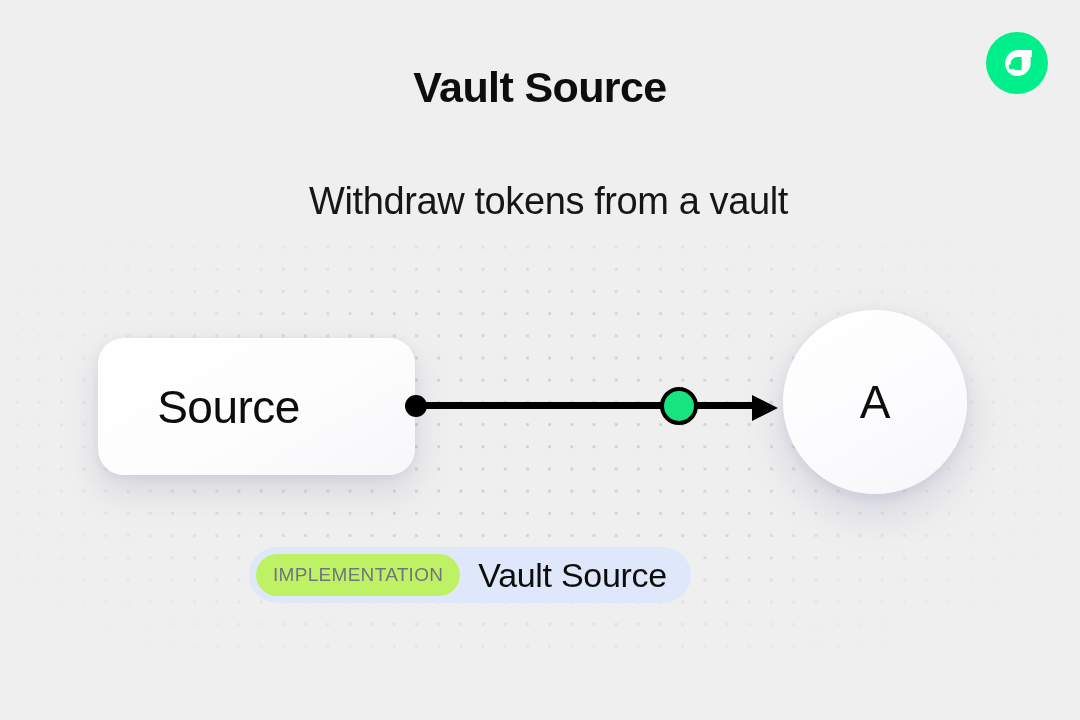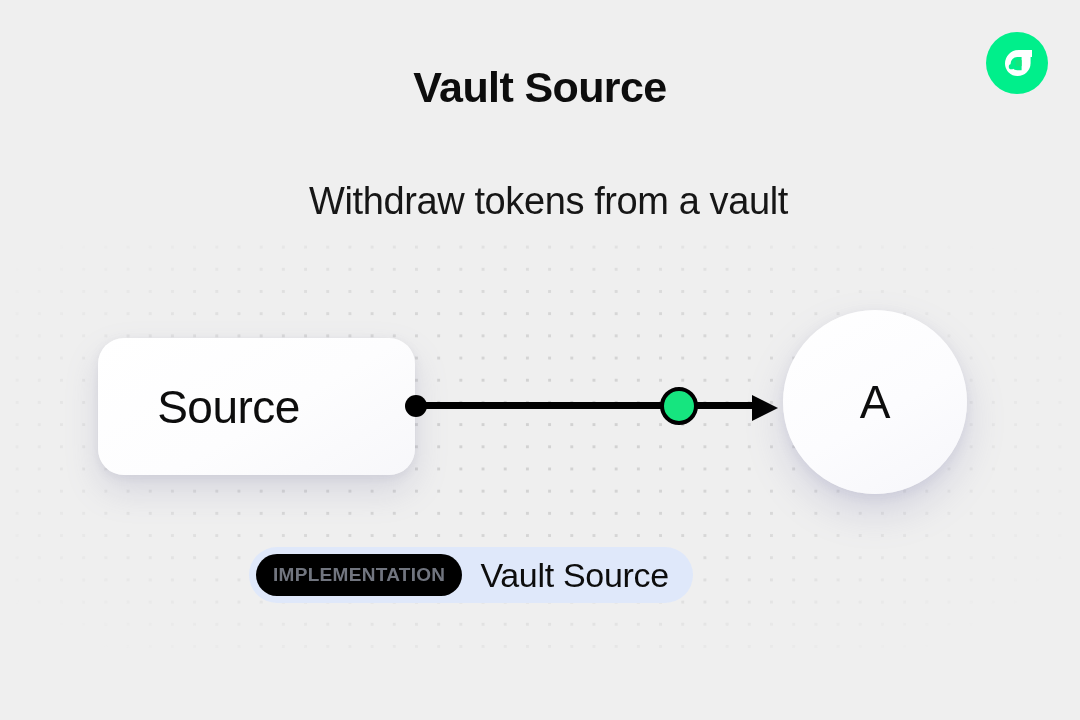--- a/index.html
+++ b/index.html
@@ -140,24 +140,24 @@
     height:56px;
     padding:0 24px 0 7px;
     border-radius:28px;
     background:#dfe8fa;
     display:flex; align-items:center; gap:18px;
   }
   .impl-tag {
     height:42px;
     padding:0 17px;
     border-radius:21px;
-    background:#000000;
+    background:#bef264;
     display:flex; align-items:center;
     font-size:19px;
-    font-weight:700;
+    font-weight:400;
     letter-spacing:0.3px;
     color:#71757f;
   }
   .impl-name {
     font-size:34px;
     font-weight:400;
     letter-spacing:-0.3px;
     color:#0d0d0d;
   }
 </style>

